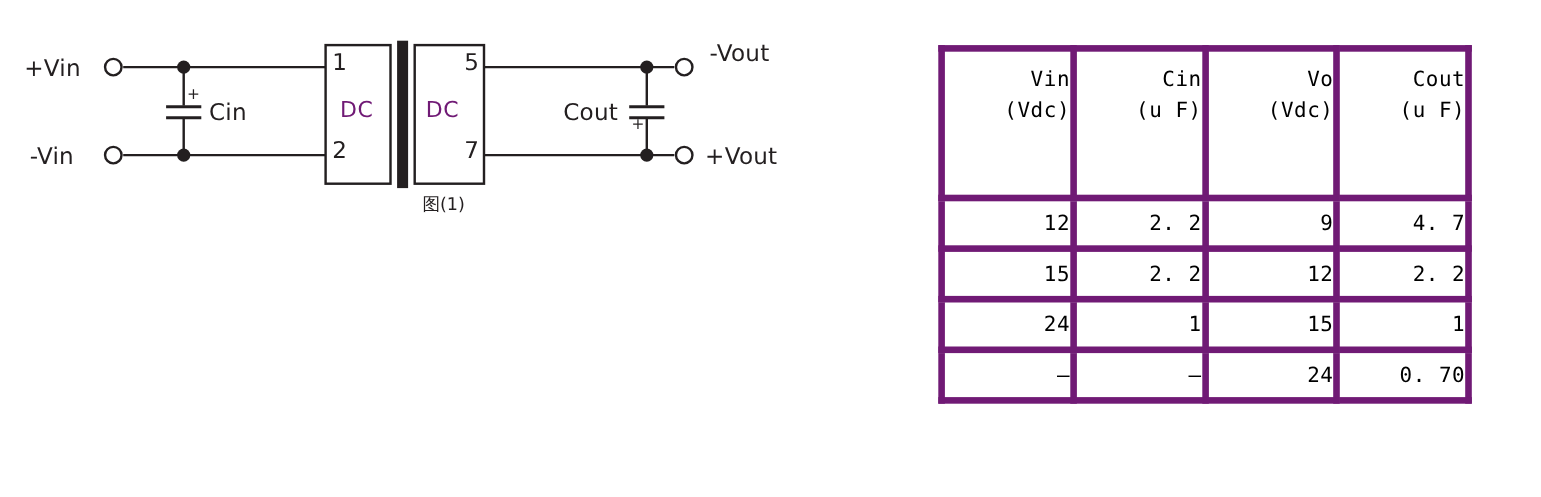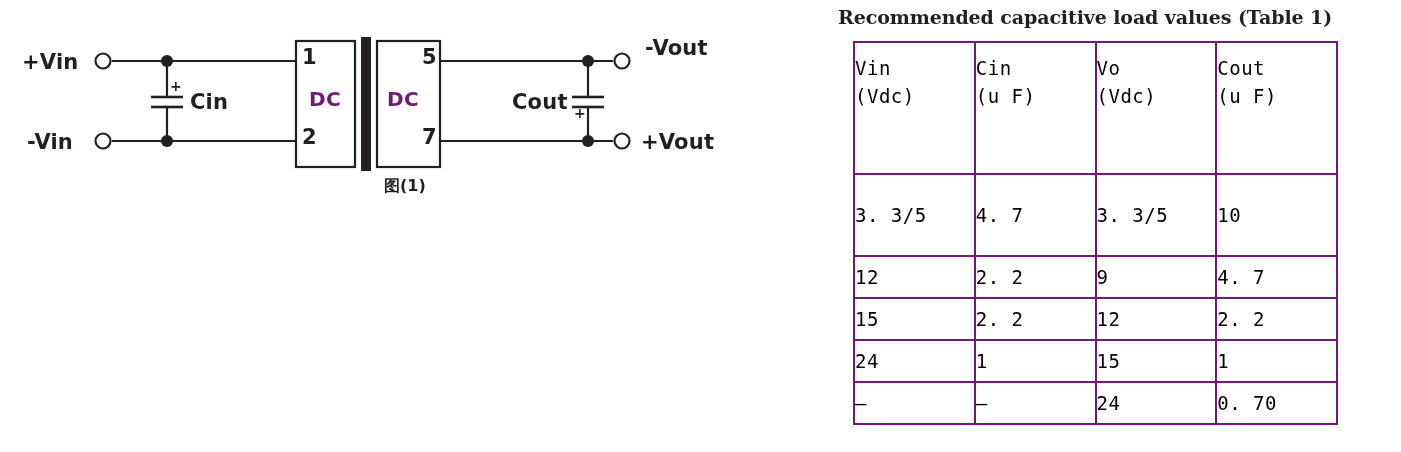--- a/index.html
+++ b/index.html
@@ -15,21 +15,20 @@
     overflow: hidden;
   }
 
   
   #schematic-panel {
     position: absolute;
     left: 0;
     top: 0;
     width: 800px;
     height: 452px;
-    font-weight: bold;
   }
   #schematic-svg {
     position: absolute;
     left: 0;
     top: 0;
   }
   .sch-label {
     position: absolute;
     font-family: "DejaVu Sans", sans-serif;
     font-size: 21px;
@@ -86,22 +85,22 @@
   }
   #cap-table {
     position: absolute;
     left: 19px;
     top: 41px;
     width: 485px;
     border-collapse: collapse;
     table-layout: fixed;
   }
   #cap-table td {
-    border: 2px solid #701a75;
-    text-align: left;
+    border: 6px solid #701a75;
+    text-align: right;
     vertical-align: middle;
     font-family: "DejaVu Sans Mono", monospace;
     font-size: 19px;
     color: #000000;
     padding: 0;
     letter-spacing: .5px;
   }
   #cap-table tr.hdr-row td { height: 118px; vertical-align: top; padding-top: 12px; }
   #cap-table tr.tall-row td { height: 80px; }
   #cap-table tr.norm-row td { height: 40px; }
@@ -167,47 +166,40 @@
   <div class="sch-pin" style="left:302px; top:45px;">1</div>
   <div class="sch-pin" style="left:302px; top:125px;">2</div>
   <div class="sch-pin" style="left:422px; top:45px;">5</div>
   <div class="sch-pin" style="left:422px; top:125px;">7</div>
 
   <div class="sch-caption" style="left:340px; top:176px;">图(1)</div>
 </div>
 
 <div id="table-panel">
 
-  <div id="table-title">Recommended capacitive load values (Table 1)</div>
 
   <table id="cap-table">
     <tbody id="cap-table-body">
         <tr class="hdr-row">
           <td>
             <span class="hdr-l1">Vin</span>
             <span class="hdr-l2">(Vdc)</span>
           </td>
           <td>
             <span class="hdr-l1">Cin</span>
             <span class="hdr-l2">(u F)</span>
           </td>
           <td>
             <span class="hdr-l1">Vo</span>
             <span class="hdr-l2">(Vdc)</span>
           </td>
           <td>
             <span class="hdr-l1">Cout</span>
             <span class="hdr-l2">(u F)</span>
           </td>
-        </tr>
-        <tr class="tall-row">
-          <td>3. 3/5</td>
-          <td>4. 7</td>
-          <td>3. 3/5</td>
-          <td>10</td>
         </tr>
         <tr class="norm-row">
           <td>12</td>
           <td>2. 2</td>
           <td>9</td>
           <td>4. 7</td>
         </tr>
         <tr class="norm-row">
           <td>15</td>
           <td>2. 2</td>

